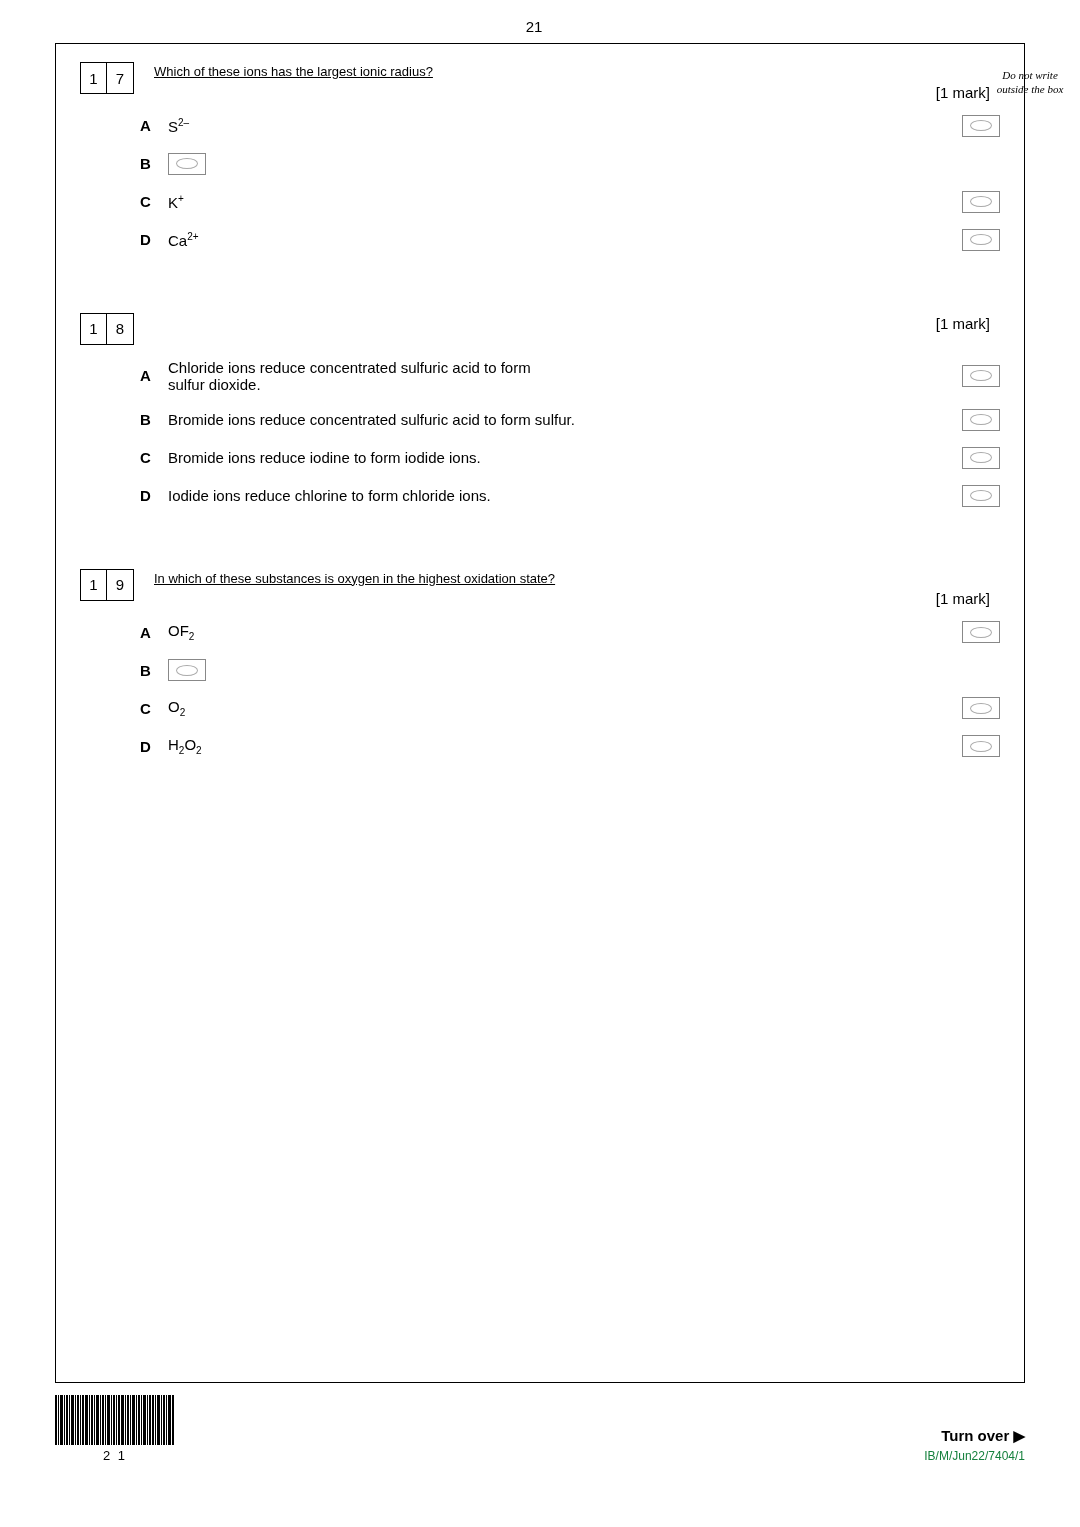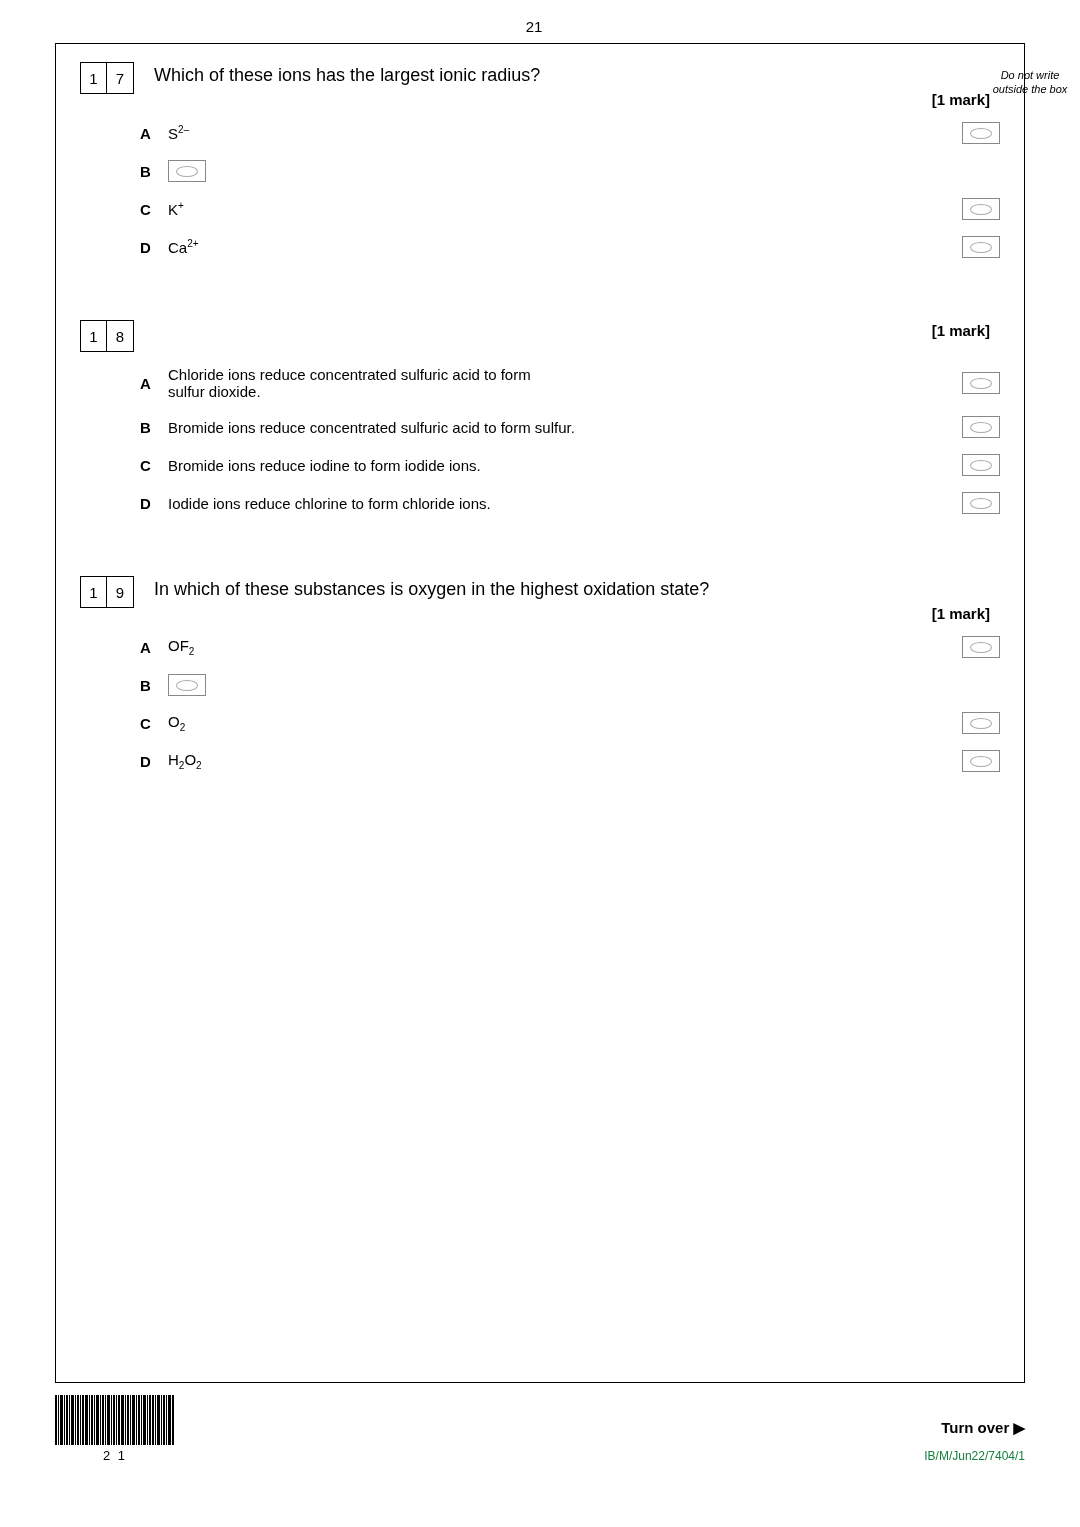--- a/index.html
+++ b/index.html
@@ -22,20 +22,21 @@
     .do-not-write {
       position: absolute;
       top: 68px;
       right: 10px;
       font-size: 11px;
       font-style: italic;
       text-align: center;
       line-height: 1.3;
       color: #000;
       width: 80px;
+      font-family: Liberation Serif, serif;
     }
 
     .main-box {
       border: 1px solid #000;
       margin: 0 55px 0 55px;
       padding: 0;
       min-height: 1340px;
     }
 
     .question-block {
@@ -70,27 +71,28 @@
     }
     .question-number-cell:last-child {
       border-right: none;
     }
 
     .question-text-area {
       flex: 1;
     }
 
     .question-text {
-      font-size: 18px;
+      font-size: 13px;
       line-height: 1.5;
+      text-decoration: underline;
     }
 
     .mark-label {
       text-align: right;
-      font-weight: bold;
+      font-weight: normal;
       font-size: 15px;
       margin-top: 2px;
       padding-right: 10px;
     }
 
     .options-area {
       margin-top: 14px;
       padding-left: 60px;
     }
 
@@ -184,21 +186,21 @@
 
     .exam-code {
       font-size: 12px;
       color: #15803d;
     }
 
     .footer-right {
       display: flex;
       flex-direction: column;
       align-items: flex-end;
-      gap: 12px;
+      gap: 4px;
     }
   </style>
 </head>
 <body>
 
 <div class="page-number">21</div>
 
 <div class="do-not-write">
   <span>Do not write outside the box</span>
 </div>

